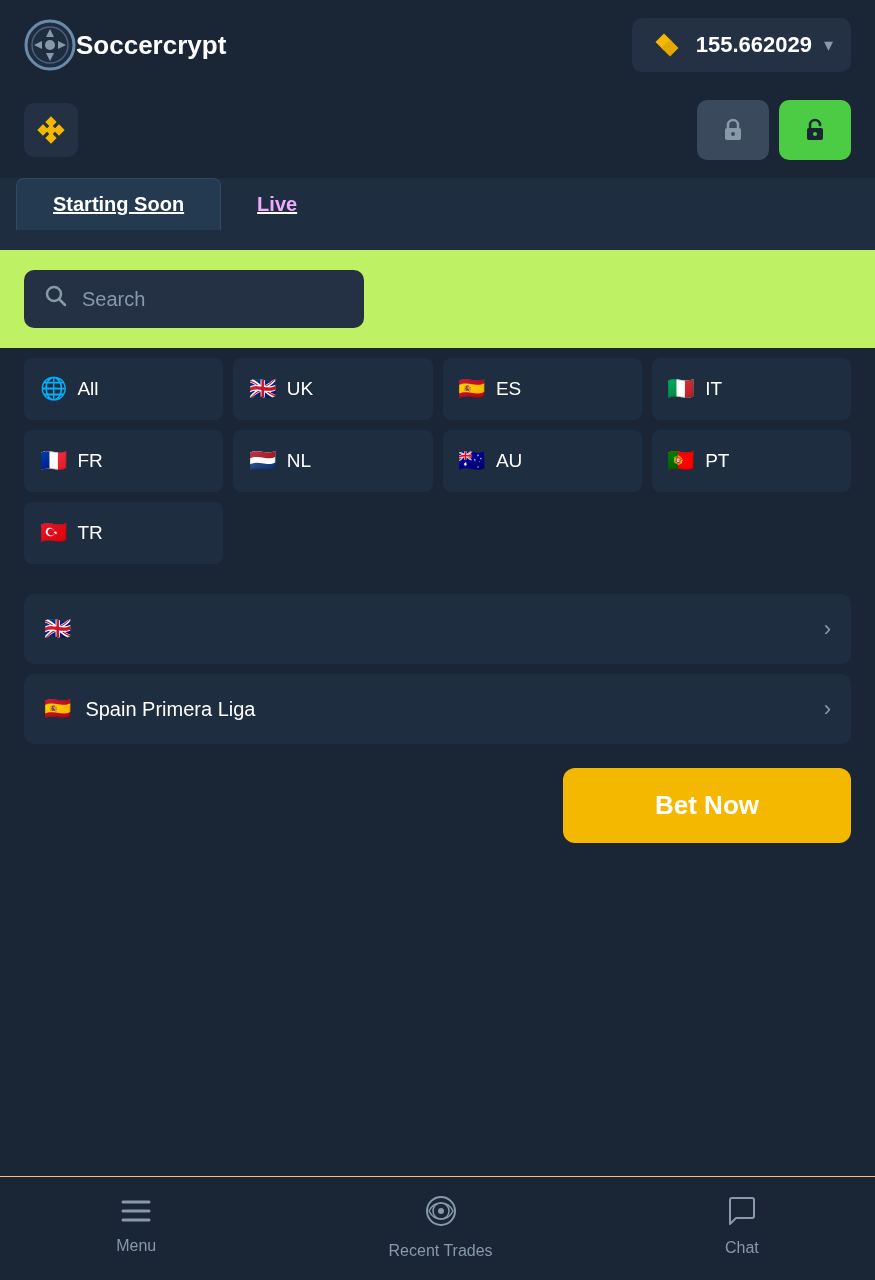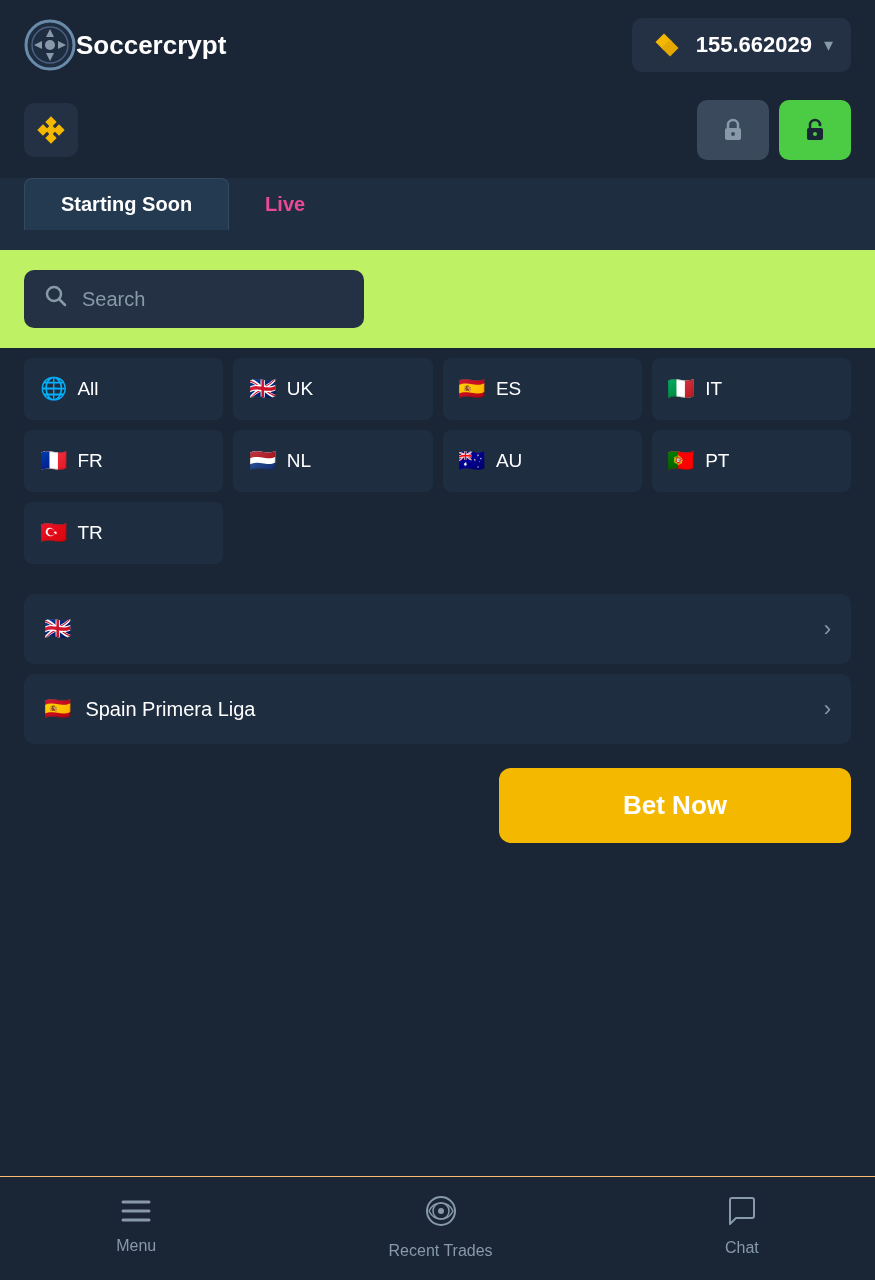--- a/index.html
+++ b/index.html
@@ -92,22 +92,23 @@
       background-color: #3a4a5c;
       color: #aabbcc;
     }
     .lock-btn-unlocked {
       background-color: #4ccc44;
       color: #1a2535;
     }
 
     
     .tabs-area {
-      padding: 0 24px 20px;
+      padding: 0 16px 20px;
       background-color: #1e2d40;
+      text-decoration: underline;
     }
     .tabs {
       display: flex;
       gap: 0;
     }
     .tab {
       padding: 14px 36px;
       font-size: 20px;
       font-weight: 600;
       cursor: pointer;
@@ -115,21 +116,21 @@
       border: none;
       background: transparent;
     }
     .tab-active {
       background-color: #243a50;
       color: #ffffff;
       border: 1px solid #334a60;
       border-bottom: none;
     }
     .tab-inactive {
-      color: #ec4899;
+      color: #f0abfc;
       background: transparent;
     }
 
     
     .search-area {
       padding: 20px 24px;
       background-color: #bef264;
     }
     .search-box {
       display: flex;
@@ -219,21 +220,21 @@
       margin-top: 4px;
     }
     .bet-now-btn {
       background-color: #f5b800;
       color: #ffffff;
       font-size: 26px;
       font-weight: 700;
       border: none;
       border-radius: 12px;
       padding: 22px 0;
-      width: 352px;
+      width: 288px;
       float: right;
       cursor: pointer;
       text-align: center;
     }
 
     
     .bottom-nav {
       position: fixed;
       bottom: 0;
       left: 0;

